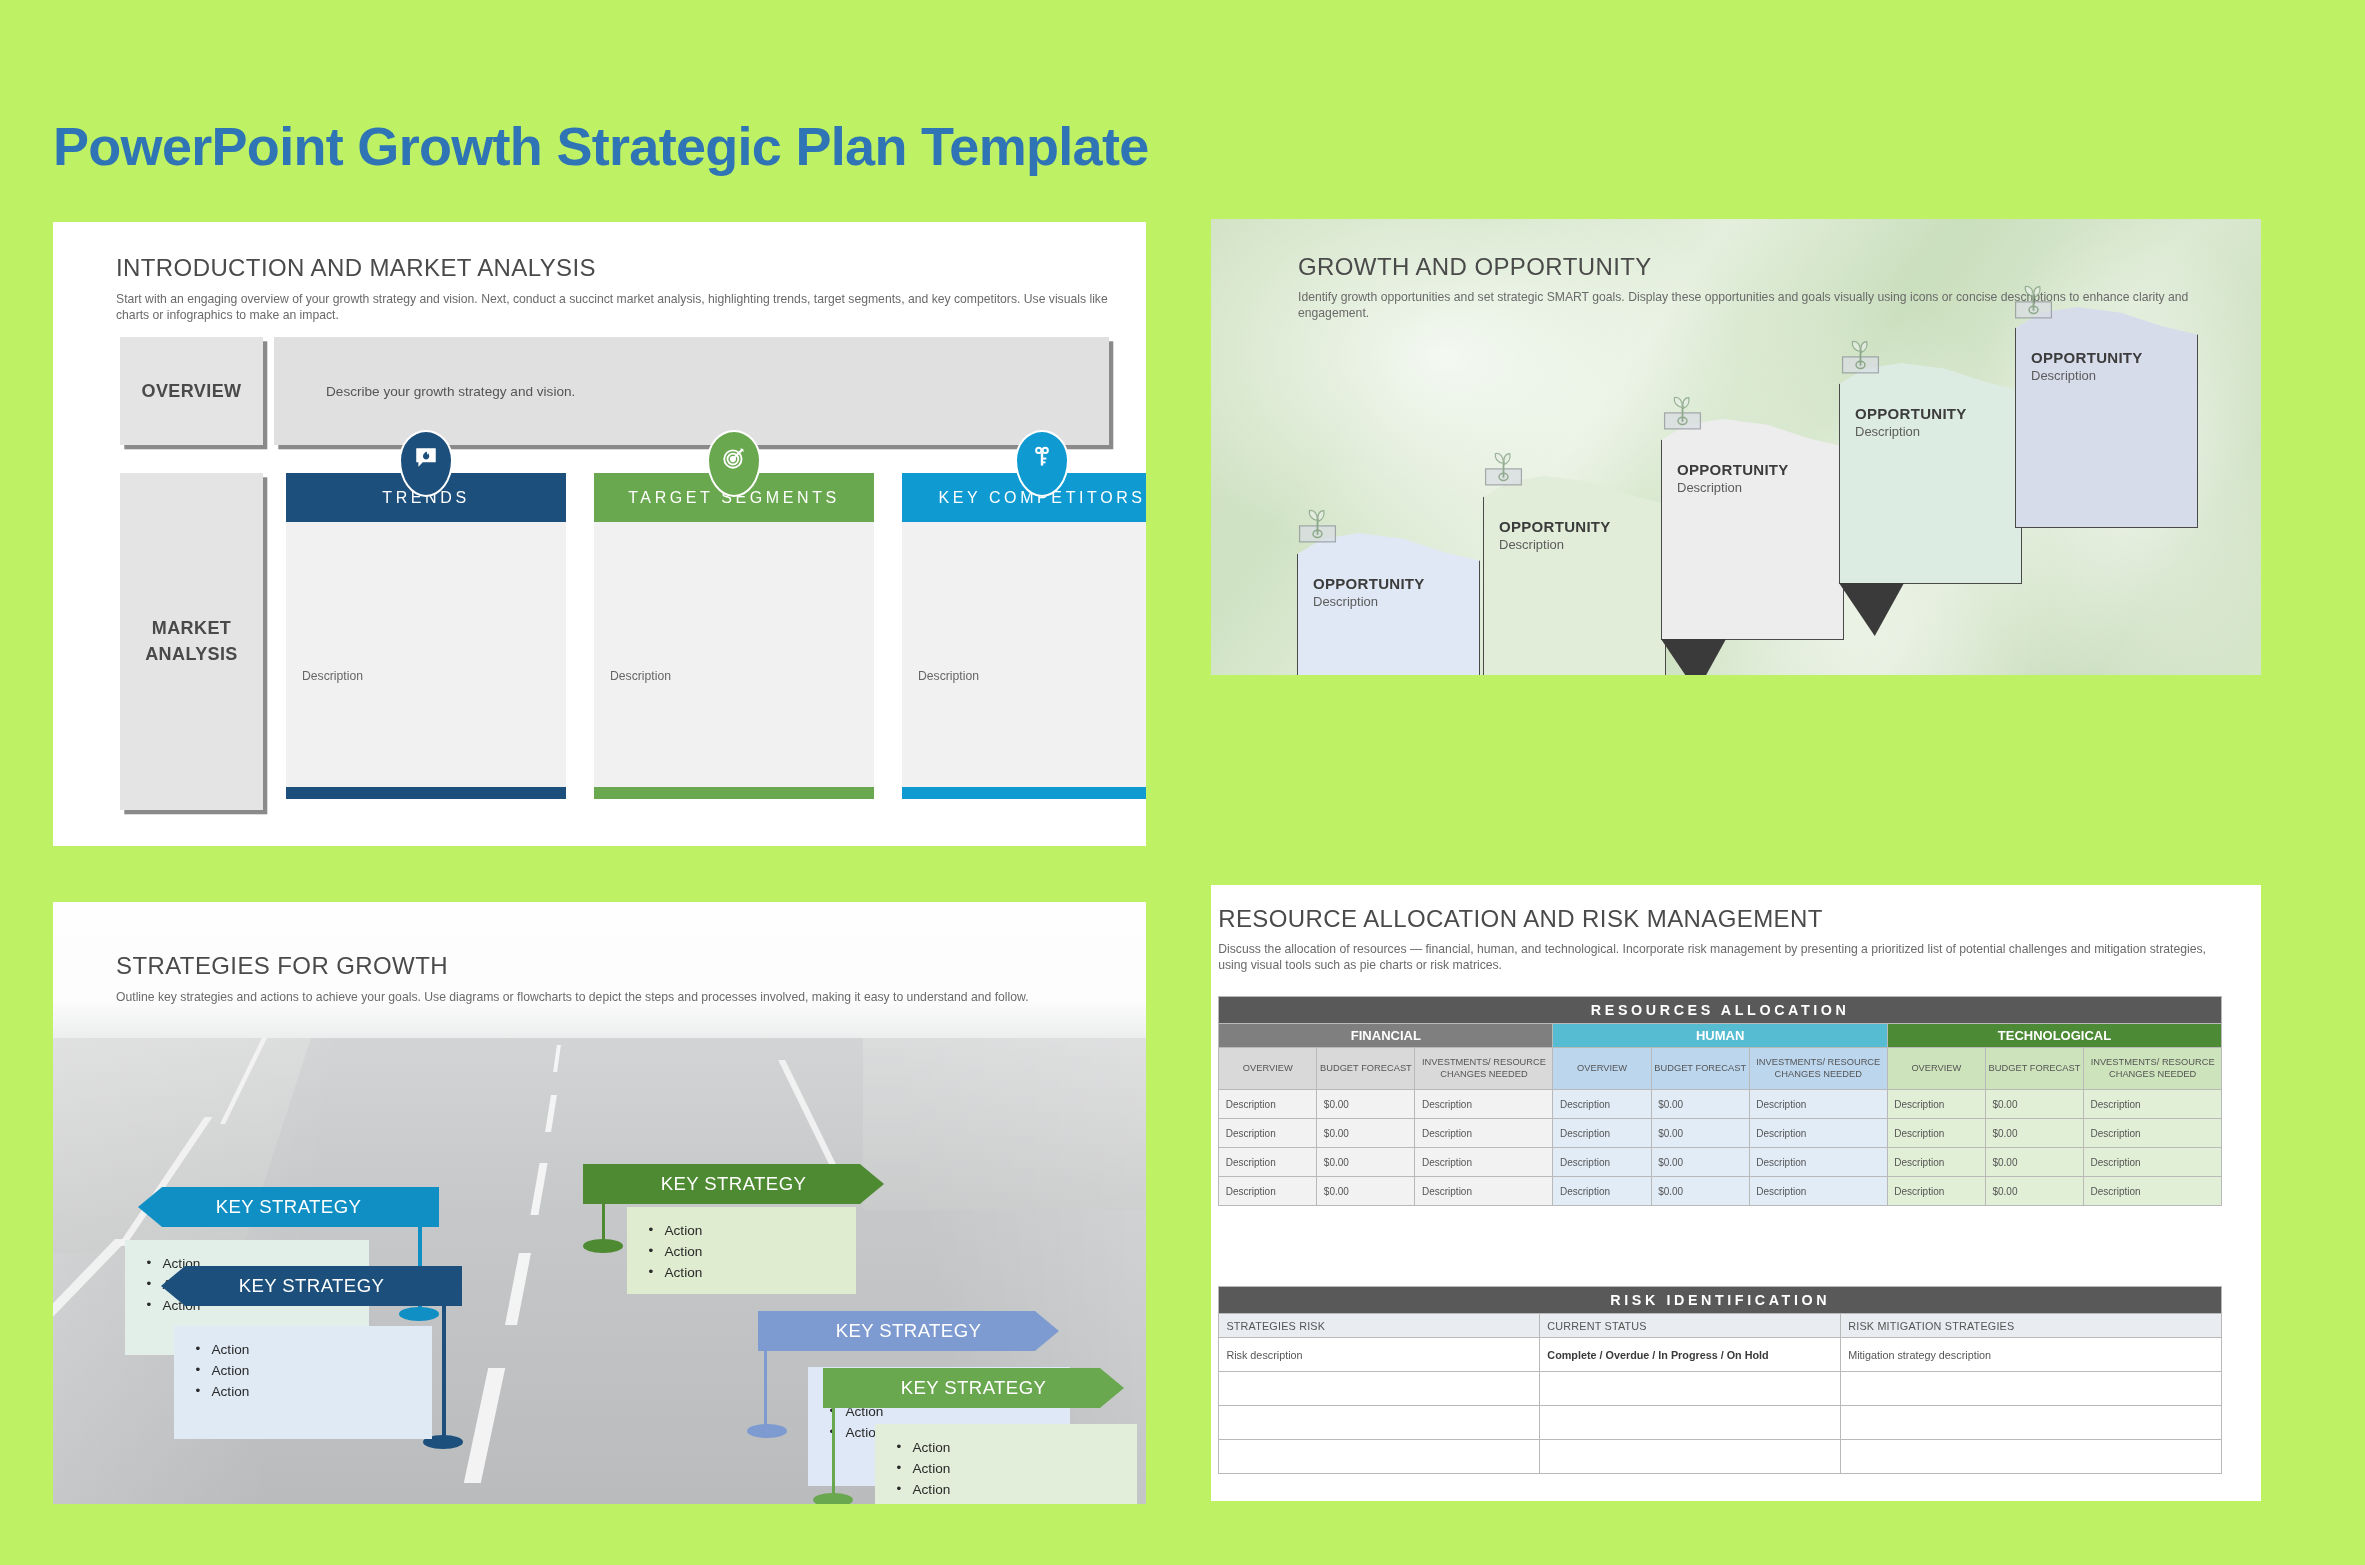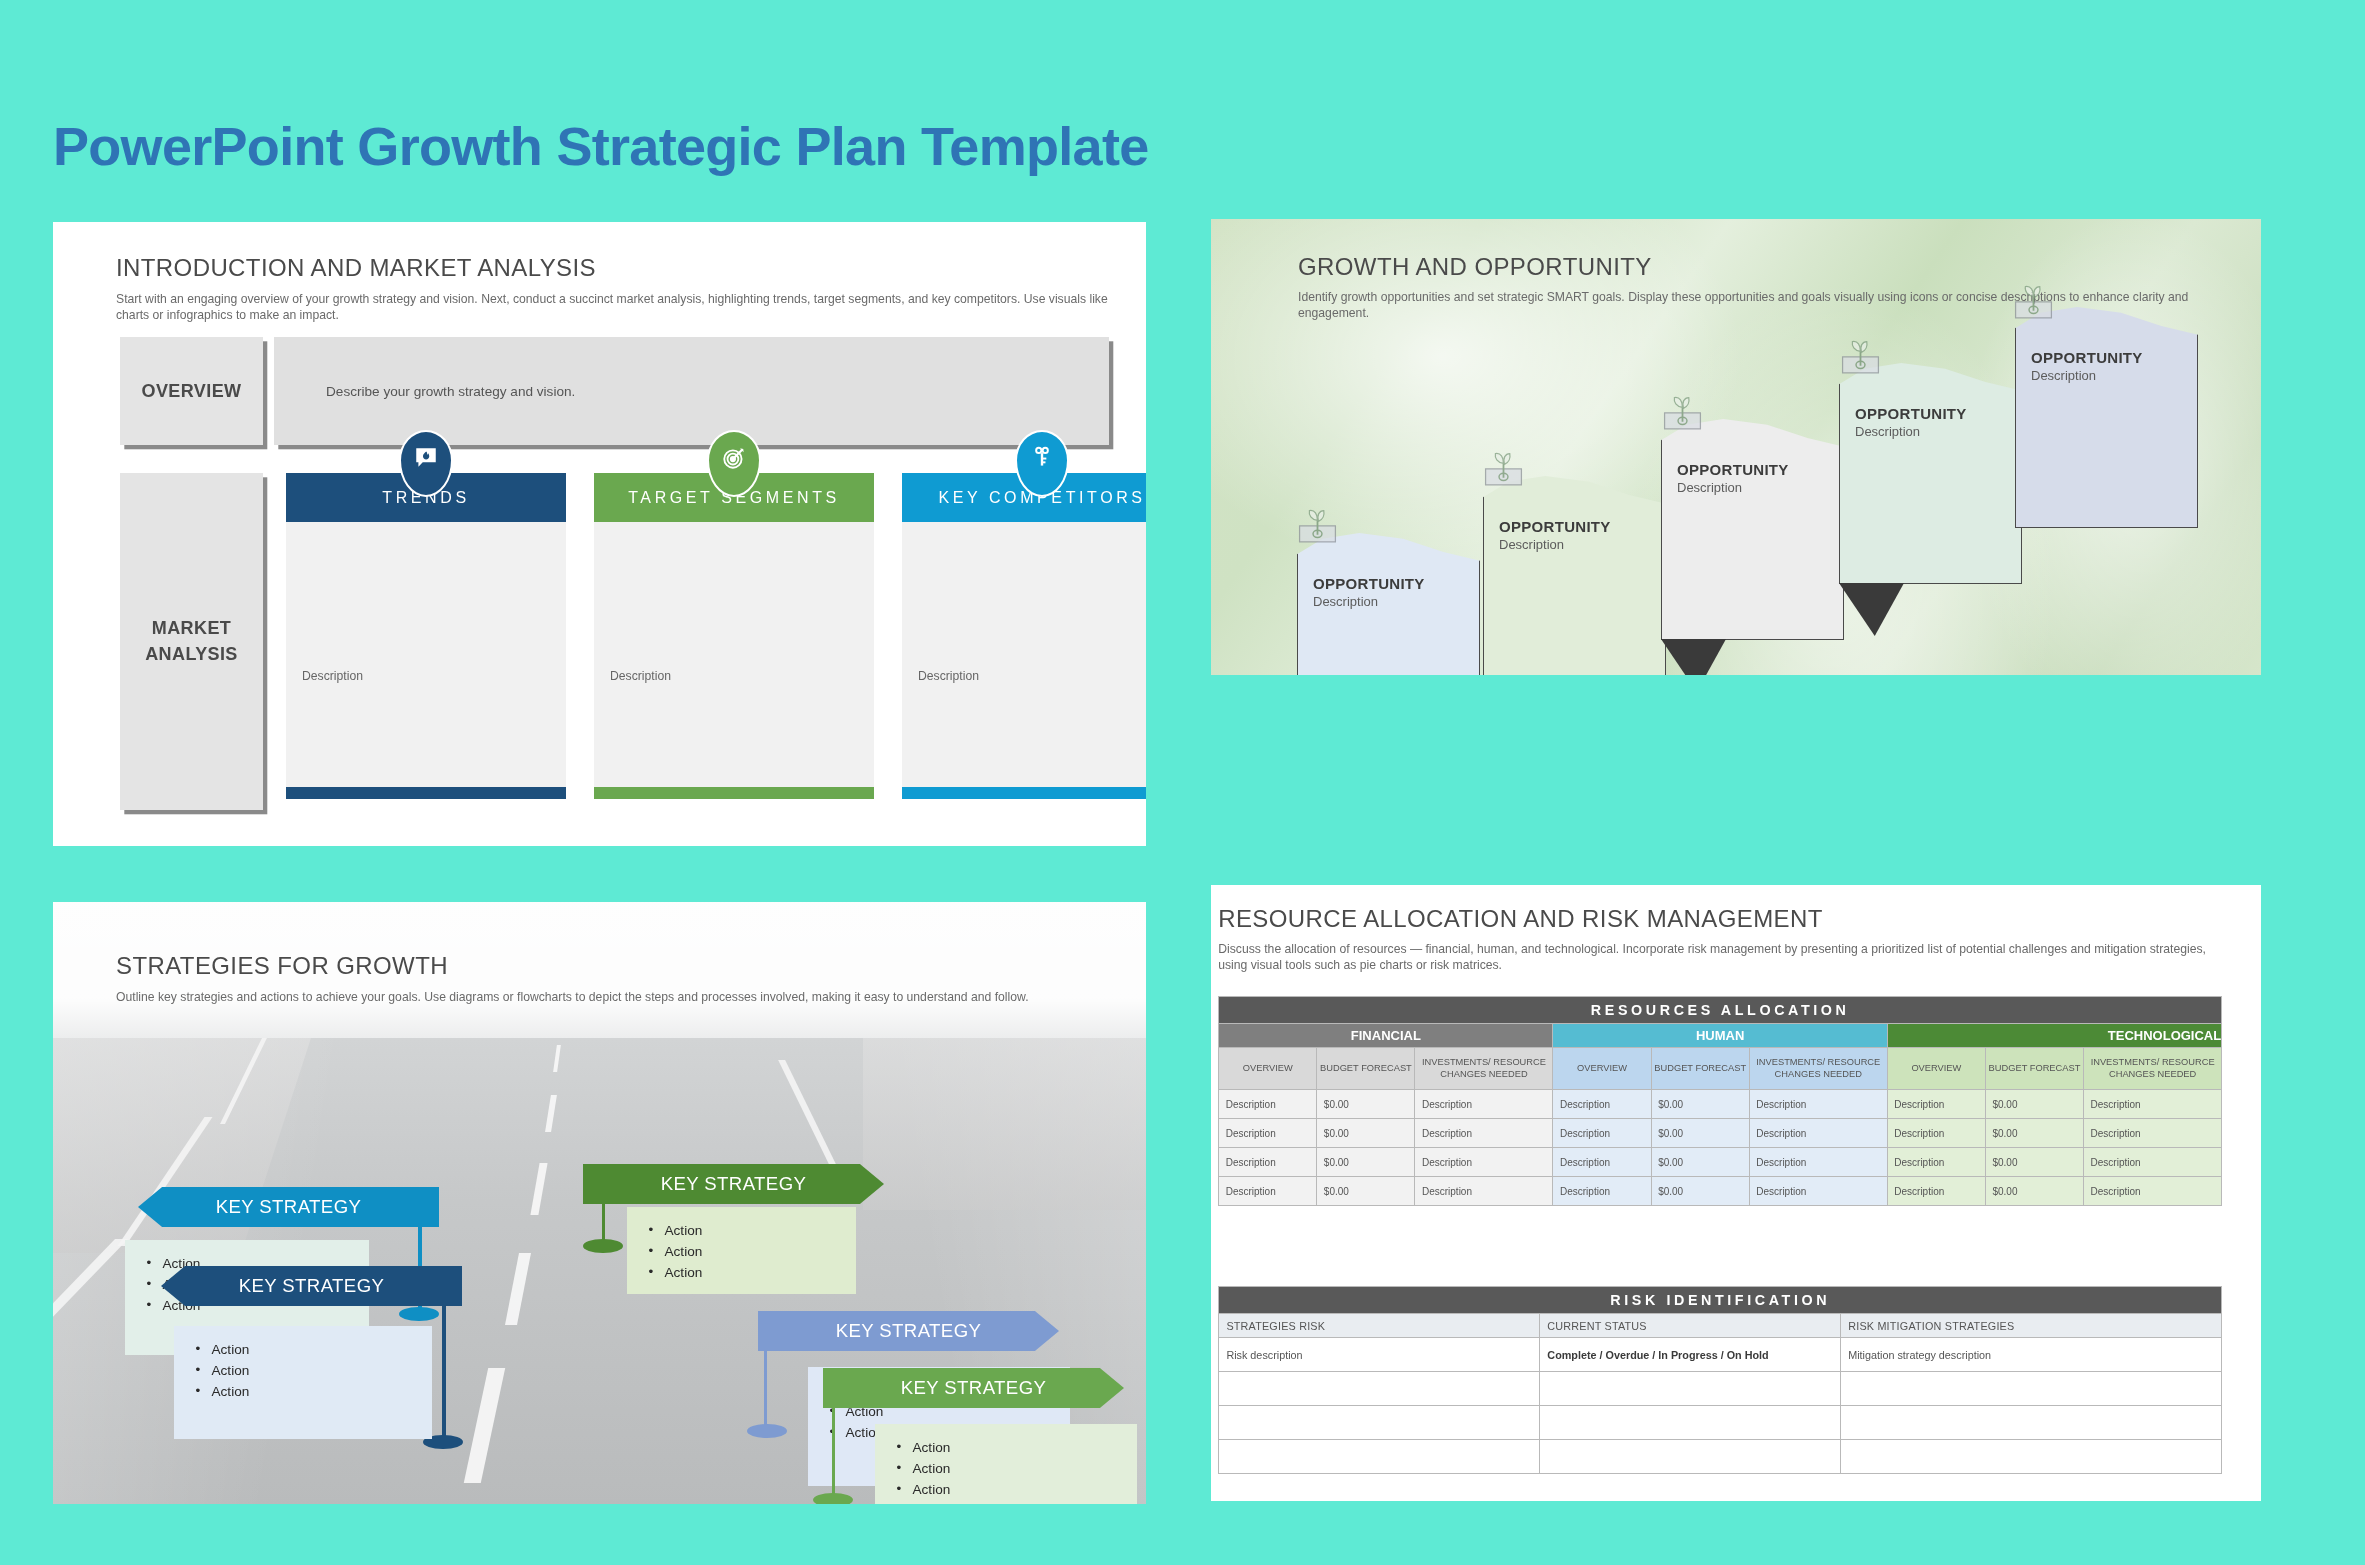--- a/index.html
+++ b/index.html
@@ -2,21 +2,21 @@
 <html style="font-size:11.5px"><head>
 <meta charset="utf-8">
 <style>
   * { box-sizing: border-box; margin: 0; padding: 0; }
   html, body {
     width: 2366px; height: 1566px;
     background: #efefef;
     font-family: "Liberation Sans", sans-serif;
     overflow: hidden;
   }
-  .page { position: relative; width: 2366px; height: 1566px; background: #5eead4; }
+  .page { position: relative; width: 2366px; height: 1566px; background: #bef264; }
 
   
   .main-title {
     position: absolute; left: 53px; top: 115px;
     font-size: 54px; font-weight: bold; color: #2f74b5;
     letter-spacing: -0.7px; white-space: nowrap;
   }
 
   
   .panel { position: absolute; overflow: hidden; }
@@ -172,21 +172,21 @@
   .tbl-wrap { position: absolute; left: 7.2px; top: 111px; width: 1004px; }
   table.res { border-collapse: collapse; width: 1004px; table-layout: fixed; }
   table.res td, table.res th { border: 0.7px solid #b9b9b9; }
   .band {
     background: #595959; color: #fff; text-align: center;
     font-size: 14.3px; letter-spacing: 3.6px; font-weight: bold; height: 27px;
   }
   .grp { text-align: center; color: #fff; font-weight: bold; font-size: 13px; height: 24.4px; margin-left: 32px; }
   .grp.fin  { background: #7f7f7f; }
   .grp.hum  { background: #55bcd2; }
-  .grp.tech { background: #4c8a36; text-align: right; }
+  .grp.tech { background: #4c8a36; }
   .sub { text-align: center; font-size: 9.3px; color: #555; height: 42px; line-height: 1.25; padding: 1.4px; }
   .sub.fin  { background: #d9d9d9; }
   .sub.hum  { background: #bcd6ee; }
   .sub.tech { background: #cde3bb; }
   .cell { font-size: 10px; color: #555; height: 29px; padding-left: 6.5px; }
   .cell.fin  { background: #f2f2f2; }
   .cell.hum  { background: #e2ecf7; }
   .cell.tech { background: #e2efd7; }
 
   .risk-wrap { position: absolute; left: 7.2px; top: 401px; width: 1004px; }

